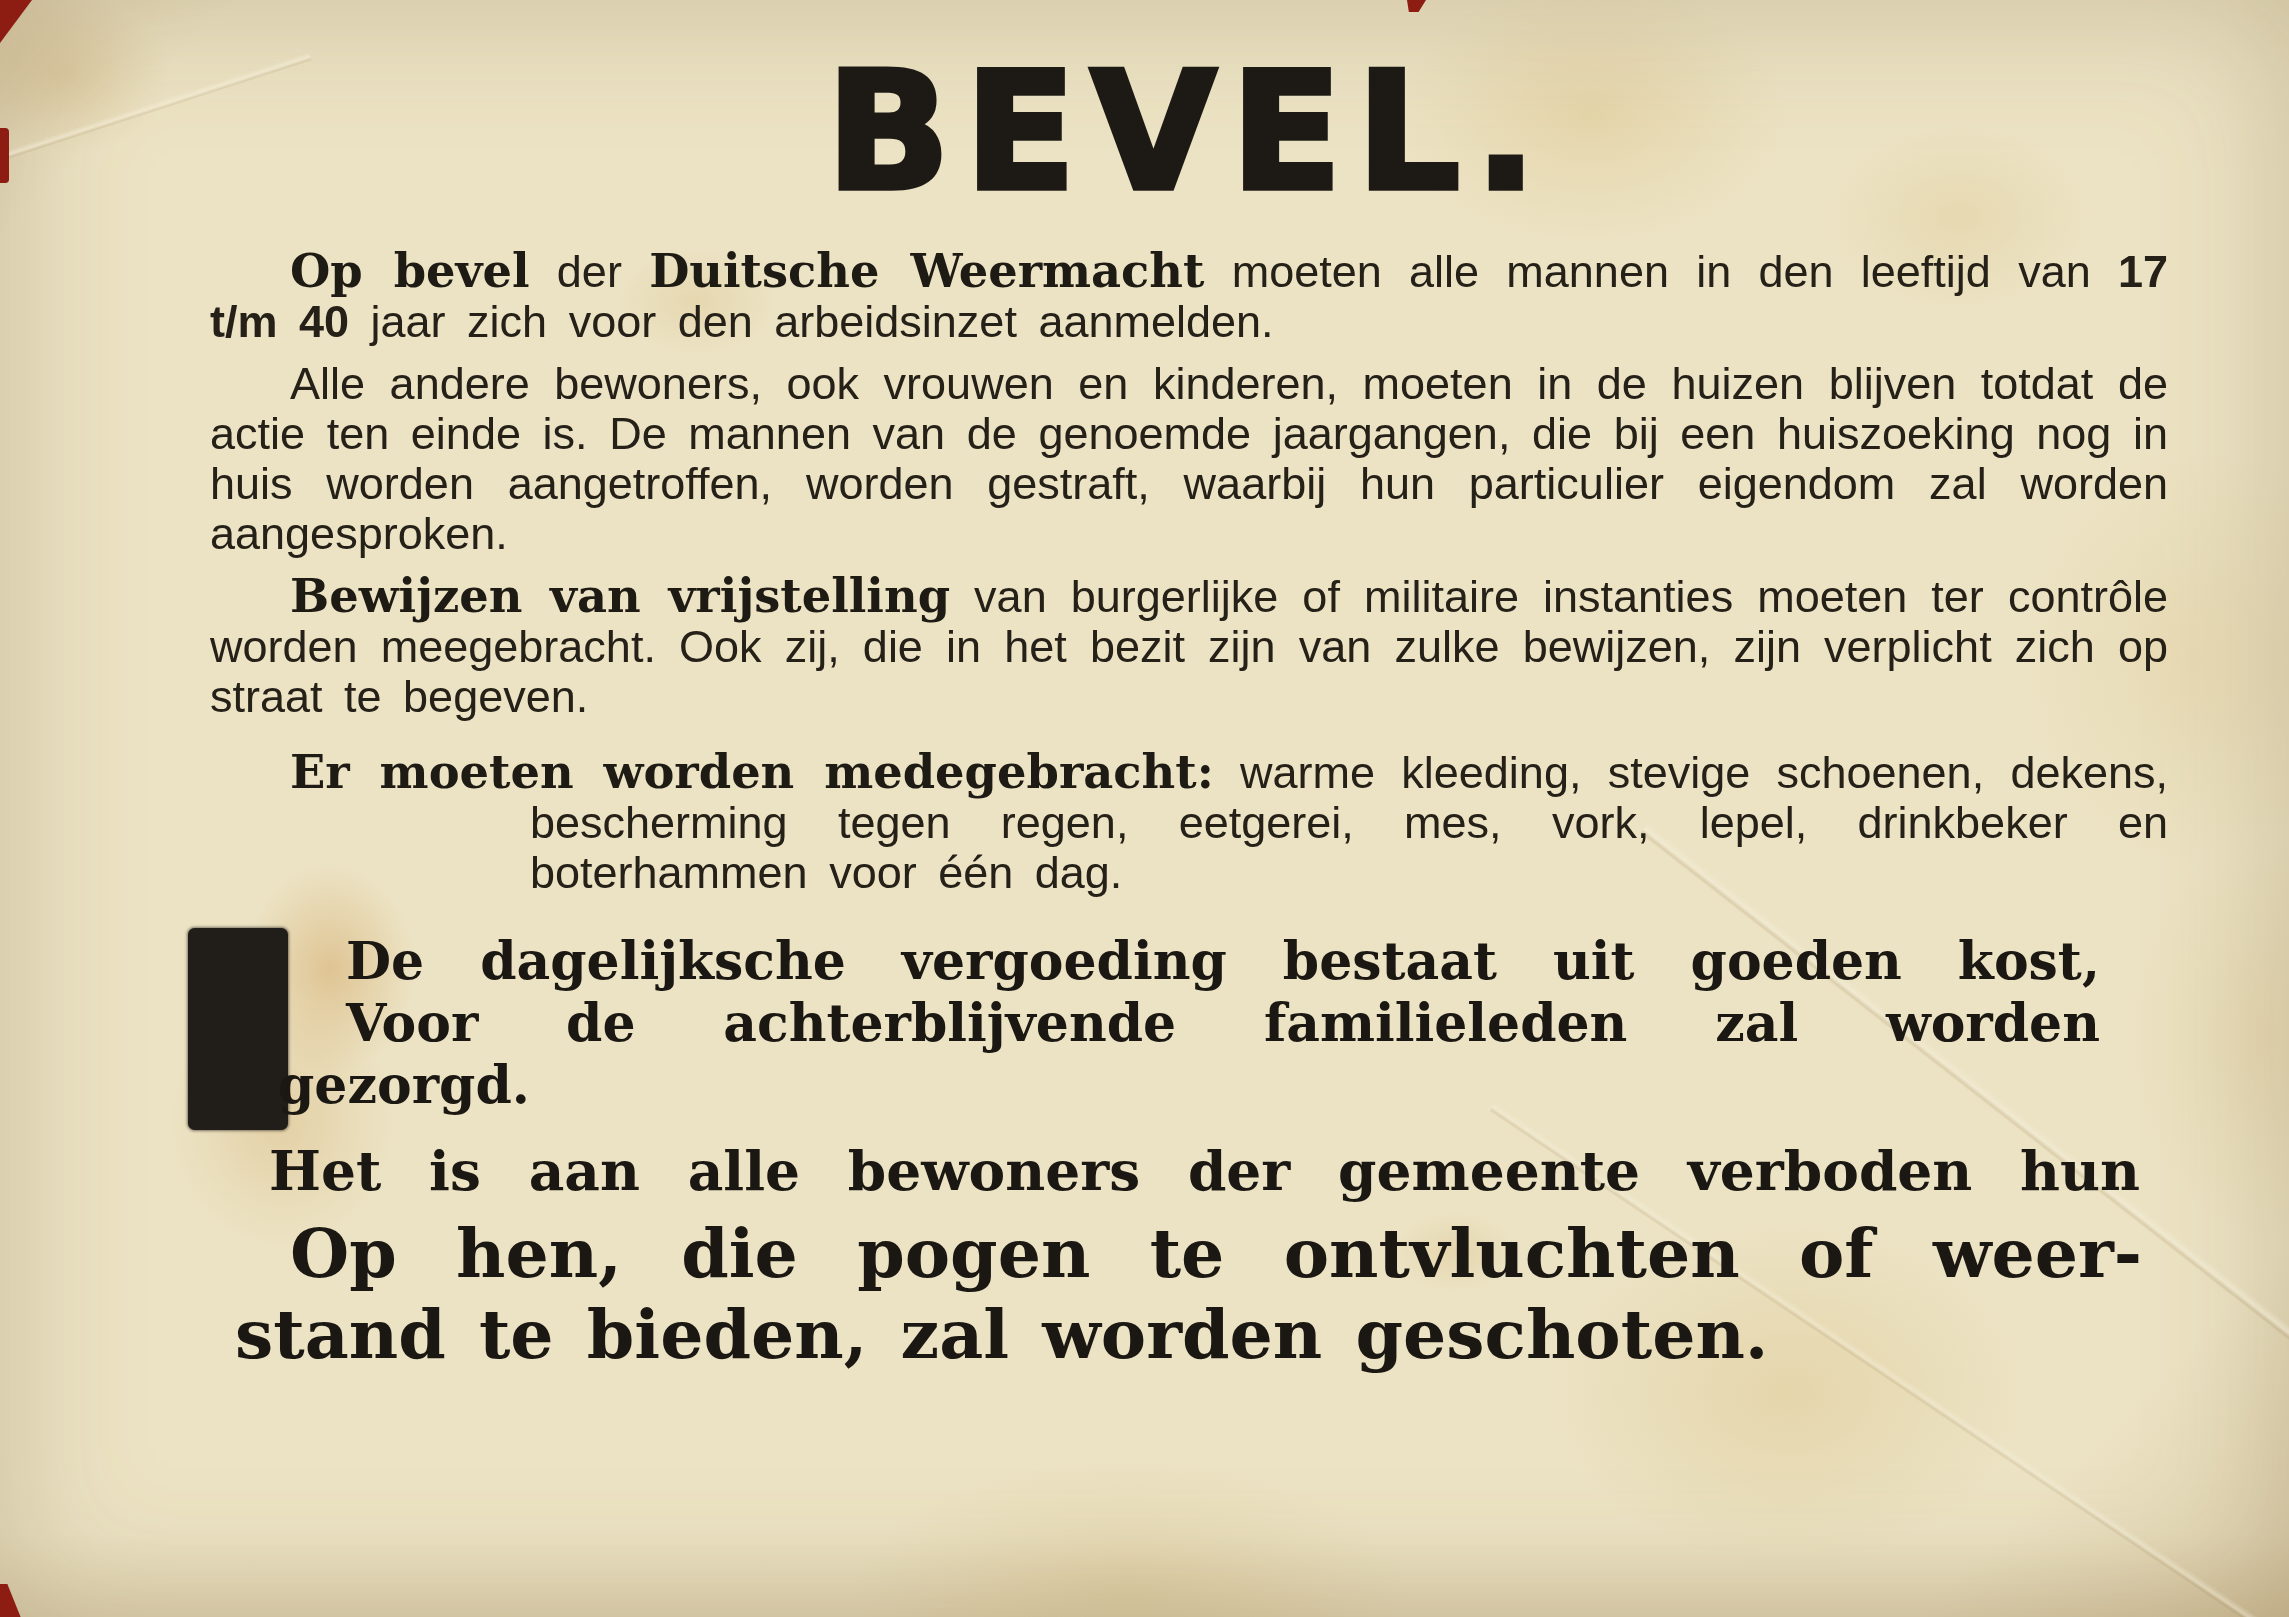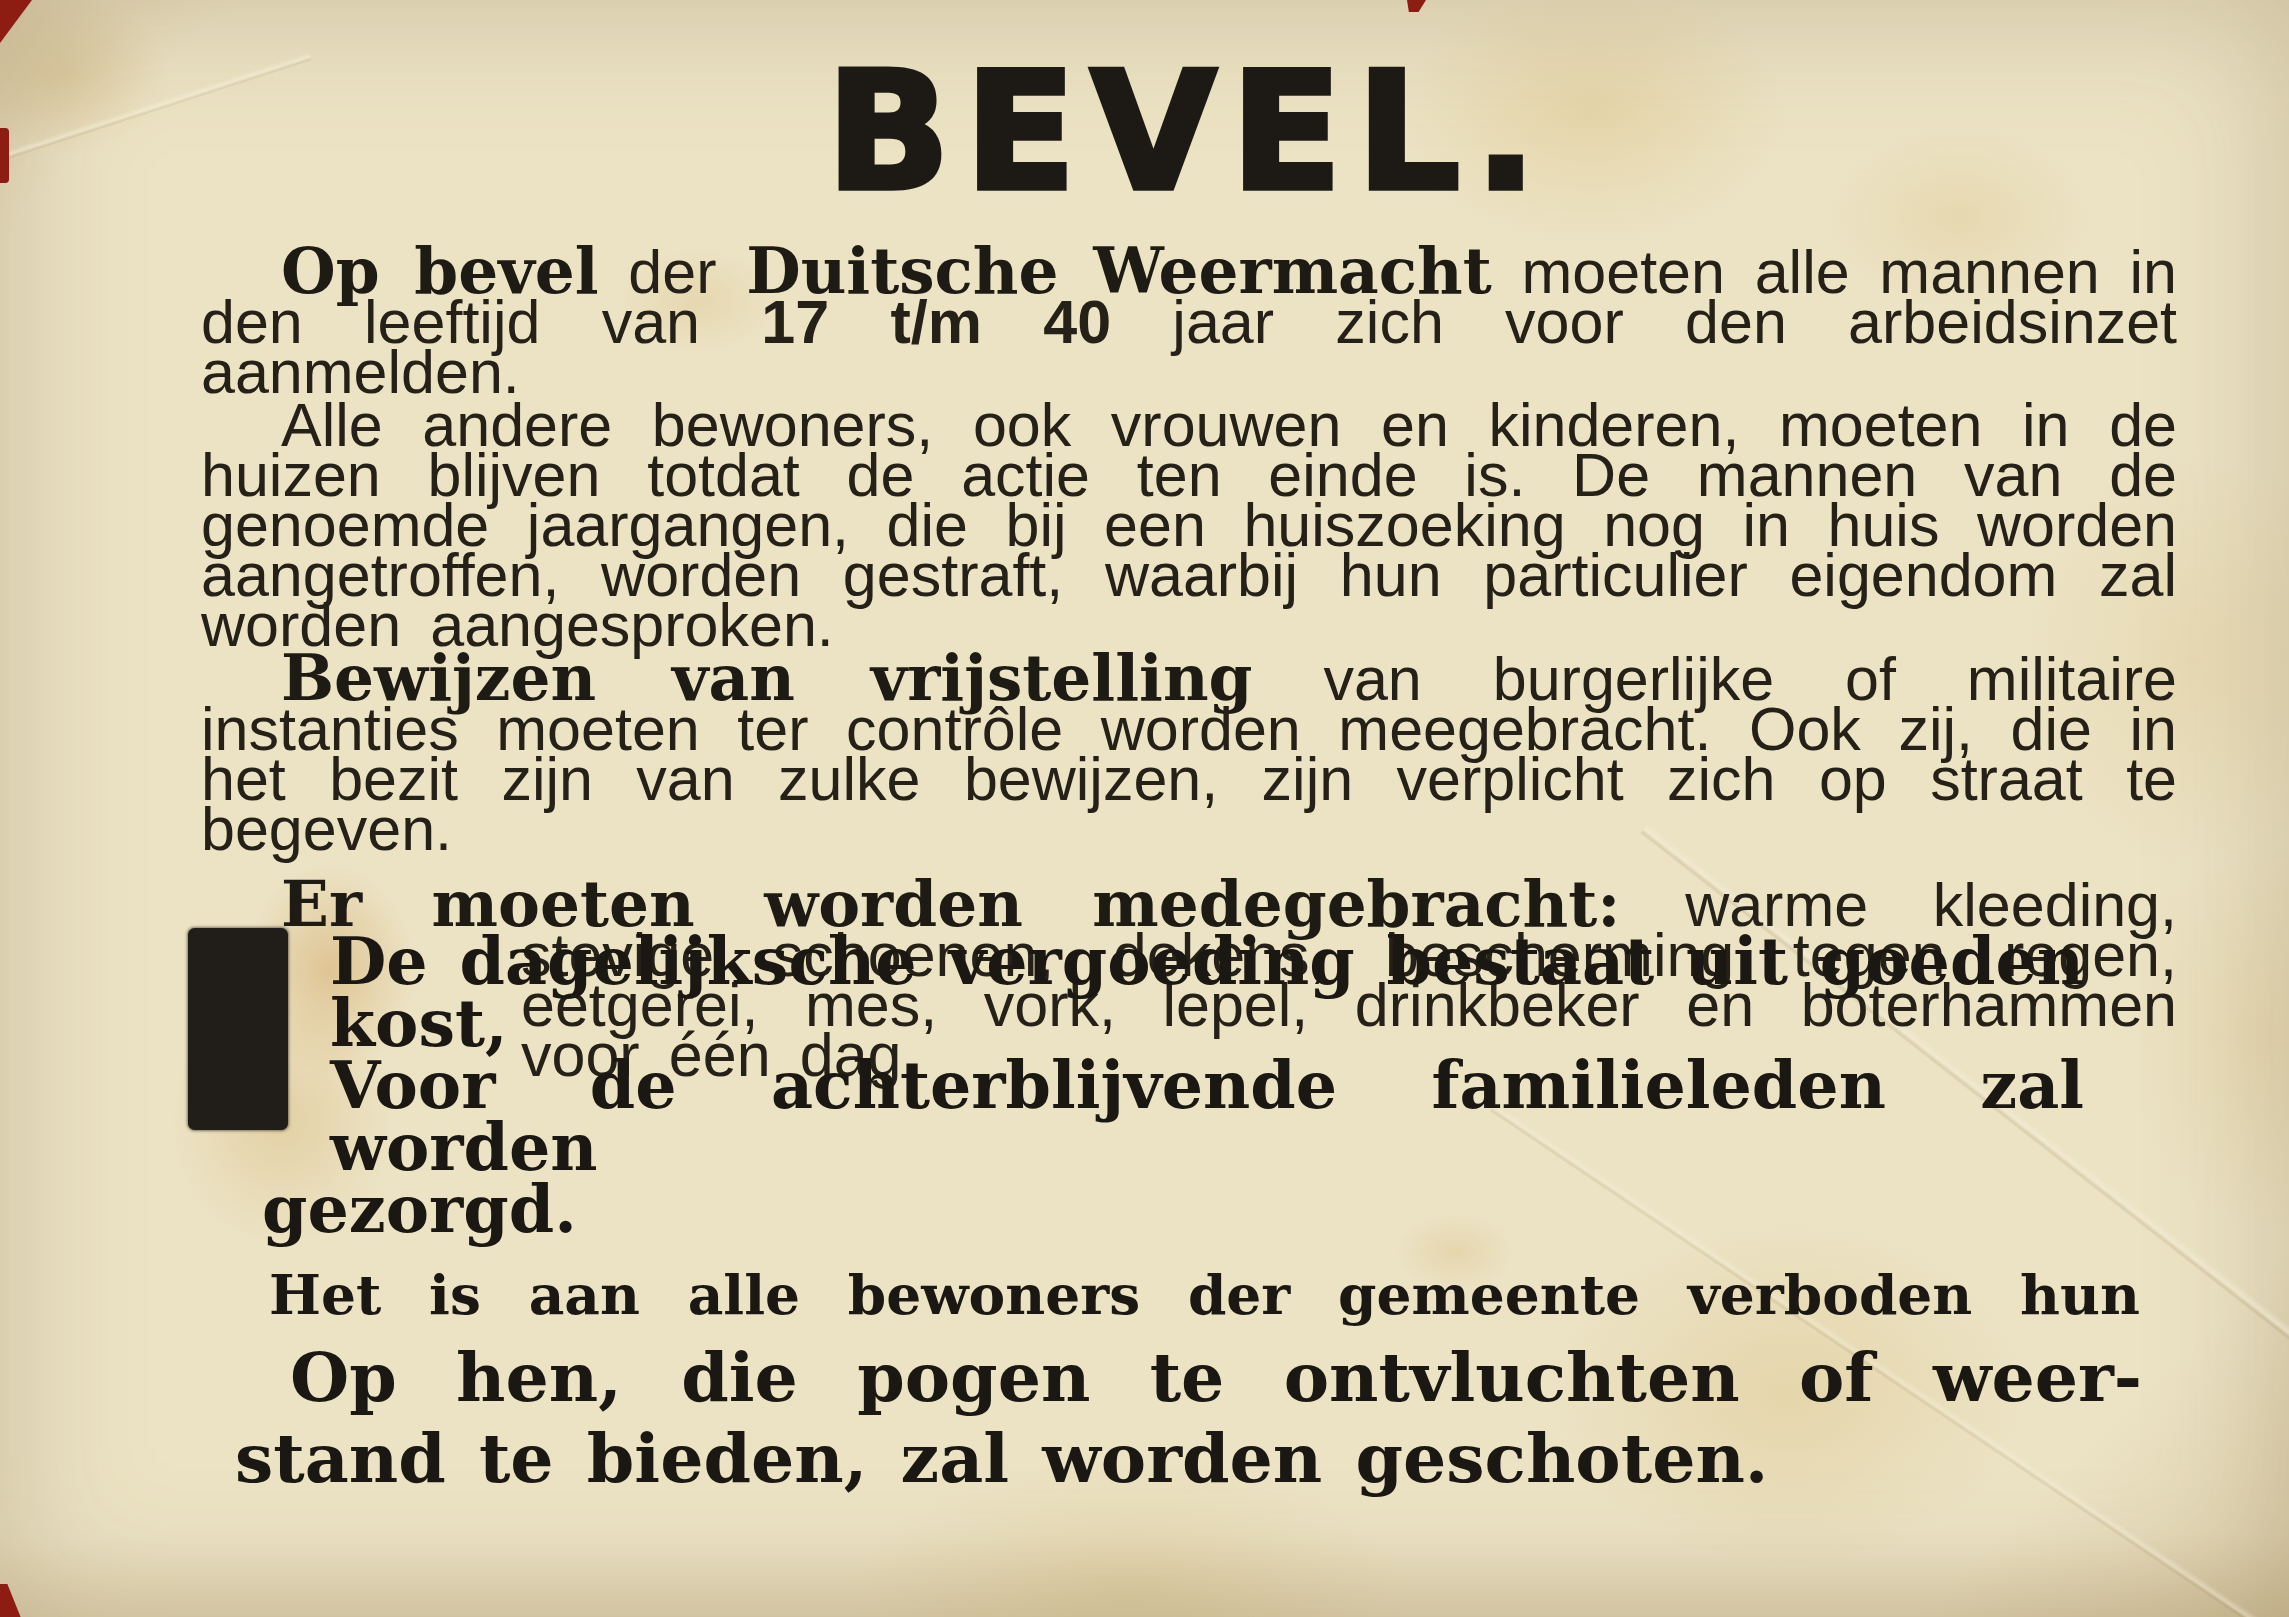--- a/index.html
+++ b/index.html
@@ -59,39 +59,39 @@
     text-align:center;
     font-family:"DejaVu Sans", sans-serif;
     font-weight:700;
     font-size:162px;
     line-height:160px;
     letter-spacing:15px;
     color:#1d1a15;
     -webkit-text-stroke:5.6px #1d1a15;
   }
   p.body{
-    margin:3px;
-    font-size:61px;
+    margin:12px;
+    font-size:45px;
     line-height:50px;
     text-align:justify;
     word-spacing:.20em;
     text-indent:80px;
     color:#262118;
   }
   p.hang{
     margin-top:24.5px;
     padding-left:320px;
     text-indent:-240px;
   }
   .bserif{font-family:"DejaVu Serif", serif;font-weight:700;font-size:1.03em;color:#1e1a14;}
   .bsans{font-weight:700;}
   .spread{letter-spacing:.12em;}
 
   .stmt{font-family:"DejaVu Serif", serif;font-weight:700;color:#1b1712;}
-  .s1{margin-left:64px;width:1822px;font-size:65px;line-height:62px;word-spacing:.14em;}
+  .s1{margin-left:80px;width:1822px;font-size:52px;line-height:62px;word-spacing:.14em;}
   .s2{margin-top:24.5px;width:1942px;font-size:55px;line-height:59px;word-spacing:.14em;}
   .s3{margin-top:13px;width:1907px;font-size:68px;line-height:81px;word-spacing:.14em;margin-left:37px;}
   .line{white-space:normal;}
   .jfull{text-align:justify;text-align-last:justify;}
   .ind1{padding-left:68px;}
   .ind2{padding-left:71px;}
   .ind3{padding-left:55px;}
 </style>
 </head>
 <body>

